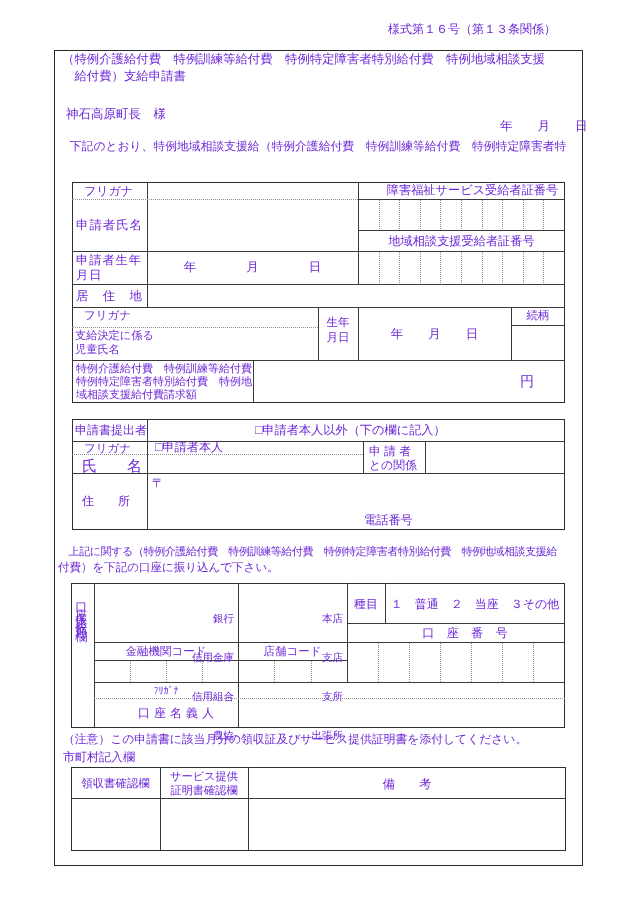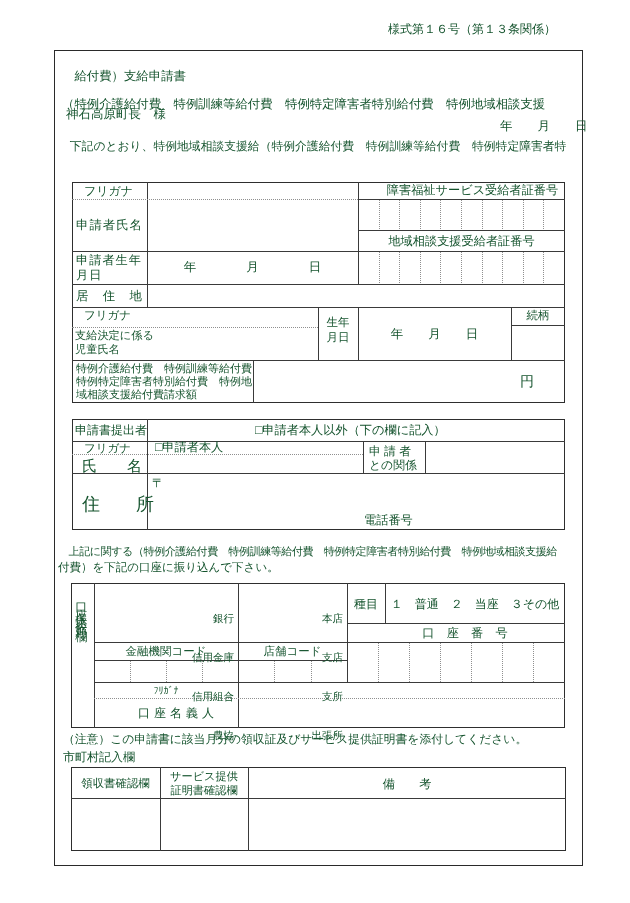--- a/index.html
+++ b/index.html
@@ -1,18 +1,18 @@
 <!DOCTYPE html>
 <html><head>
 <meta charset="utf-8">
 <style>
   html,body { margin:0; padding:0; background:#fff; }
   .page { position:relative; width:630px; height:903px; background:#fff; overflow:hidden;
           font-family:"Liberation Sans","DejaVu Sans",sans-serif; color:#111; }
-  .t   { position:absolute; white-space:pre; line-height:1.18; color:#14532d; }
+  .t   { position:absolute; white-space:pre; line-height:1.18; color:#6d28d9; }
   .c   { text-align:center; }
   .r   { text-align:right; }
   .hl  { position:absolute; height:0; border-top:1px solid #3a3a3a; }
   .vl  { position:absolute; width:0; border-left:1px solid #3a3a3a; }
   .dot { border-top:1px dotted #8f8f8f !important; }
   .box { position:absolute; border:1.4px solid #2e2e2e; box-sizing:border-box; background:transparent; }
   .outer { border:1.8px solid #2a2a2a; }
   .dg  { position:absolute; display:flex; box-sizing:border-box; }
   .dg i{ flex:1 1 0; border-right:1px dotted #8f8f8f; }
   .dg i:last-child { border-right:none; }
@@ -21,21 +21,21 @@
 </style>
 </head>
 <body>
 
 <div class="page">
 
   <div class="t" style="left:388px; top:22px; font-size:12px;">様式第１６号（第１３条関係）</div>
 
   <div class="box outer" style="left:54px; top:50px; width:529px; height:816px;"></div>
 
-  <div class="t" style="left:62px; top:52px; font-size:12.4px;margin-top:45px;">（特例介護給付費　特例訓練等給付費　特例特定障害者特別給付費　特例地域相談支援</div>
+  <div class="t" style="left:62px; top:52px; font-size:12.4px;">（特例介護給付費　特例訓練等給付費　特例特定障害者特別給付費　特例地域相談支援</div>
   <div class="t" style="left:62px; top:69px; font-size:12.4px;">　給付費）支給申請書</div>
   <div class="t" style="left:66px; top:107px; font-size:12.5px;">神石高原町長　様</div>
   <div class="t" style="left:500px; top:119px; font-size:12.5px;">年　　月　　日</div>
   <div class="t" style="left:58px; top:140px; font-size:11.8px;">　下記のとおり、特例地域相談支援給（特例介護給付費　特例訓練等給付費　特例特定障害者特</div>
 
   <div class="box" style="left:72px; top:182px; width:493px; height:221px;"></div>
 
   <div class="vl" style="left:147px; top:182px; height:125px;"></div>
   <div class="vl" style="left:358px; top:182px; height:102px;"></div>
   <div class="vl" style="left:318px; top:307px; height:53px;"></div>
@@ -114,21 +114,21 @@
   <div class="t" style="left:75px; top:423px; font-size:12px;">申請書提出者</div>
   <div class="t" style="left:155px; top:440px; font-size:12.2px;">□申請者本人</div>
   <div class="t" style="left:255px; top:423px; font-size:12.2px;">□申請者本人以外（下の欄に記入）</div>
   <div class="t" style="left:84px; top:442px; font-size:11.5px;">フリガナ</div>
   <div class="field" style="left:150px; top:442px; width:210px; height:11px;"></div>
   <div class="t" style="left:82px; top:457px; font-size:15px;">氏　　名</div>
   <div class="field" style="left:150px; top:456px; width:210px; height:16px;"></div>
   <div class="t" style="left:369px; top:445px; font-size:11.8px;">申 請 者</div>
   <div class="t" style="left:369px; top:459px; font-size:11.8px;">との関係</div>
   <div class="field" style="left:427px; top:443px; width:136px; height:28px;"></div>
-  <div class="t" style="left:82px; top:494px; font-size:18px;">住　　所</div>
+  <div class="t" style="left:82px; top:494px; font-size:12px;">住　　所</div>
   <div class="t" style="left:152px; top:476px; font-size:12px;">〒</div>
   <div class="field" style="left:165px; top:476px; width:395px; height:33px;"></div>
   <div class="t" style="left:364px; top:513px; font-size:12.2px;">電話番号</div>
   <div class="field" style="left:412px; top:511px; width:150px; height:16px;"></div>
 
   <div class="t" style="left:58px; top:545px; font-size:11px; letter-spacing:-0.4px;">　上記に関する（特例介護給付費　特例訓練等給付費　特例特定障害者特別給付費　特例地域相談支援給</div>
   <div class="t" style="left:58px; top:561px; font-size:11.5px;">付費）を下記の口座に振り込んで下さい。</div>
 
   <div class="box" style="left:71px; top:583px; width:494px; height:145px;"></div>
   <div class="vl" style="left:94px; top:583px; height:145px;"></div>

